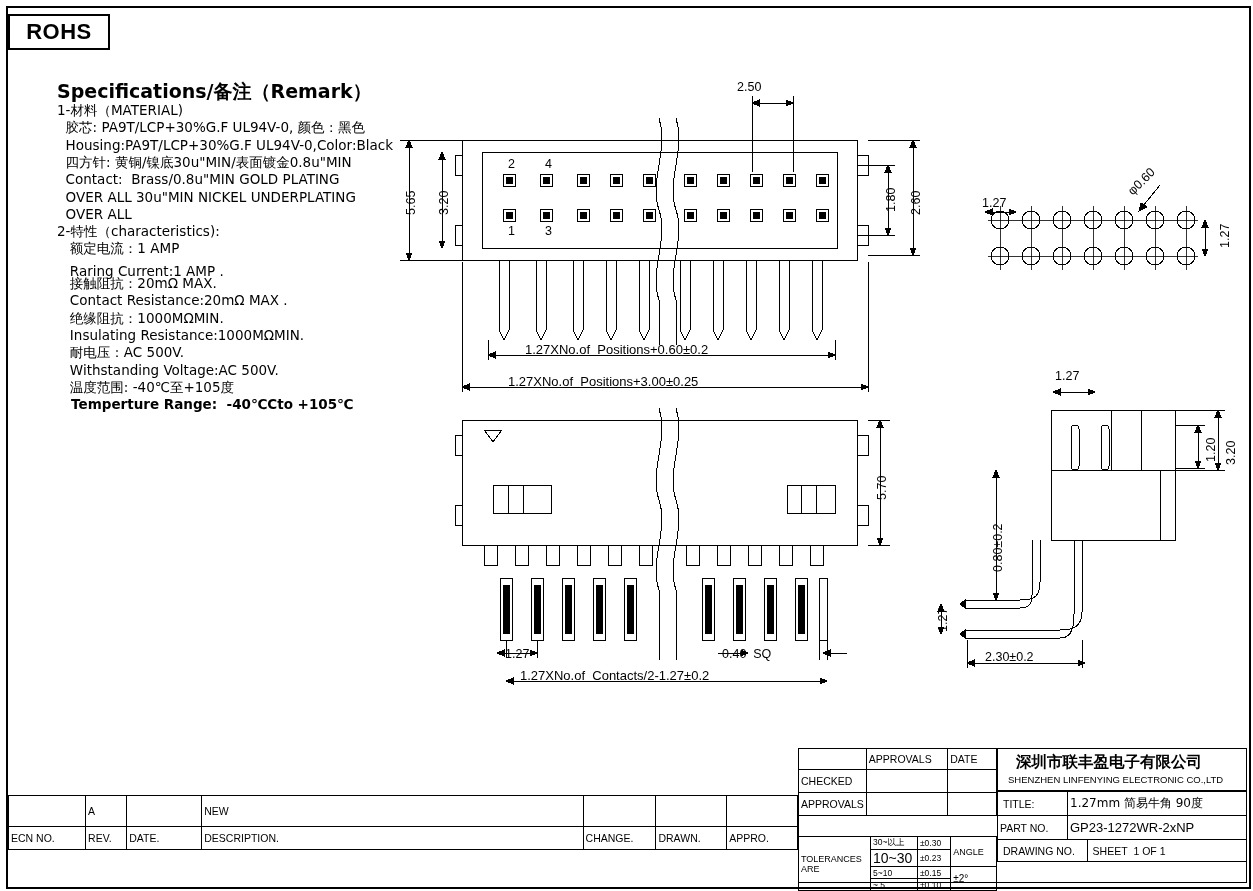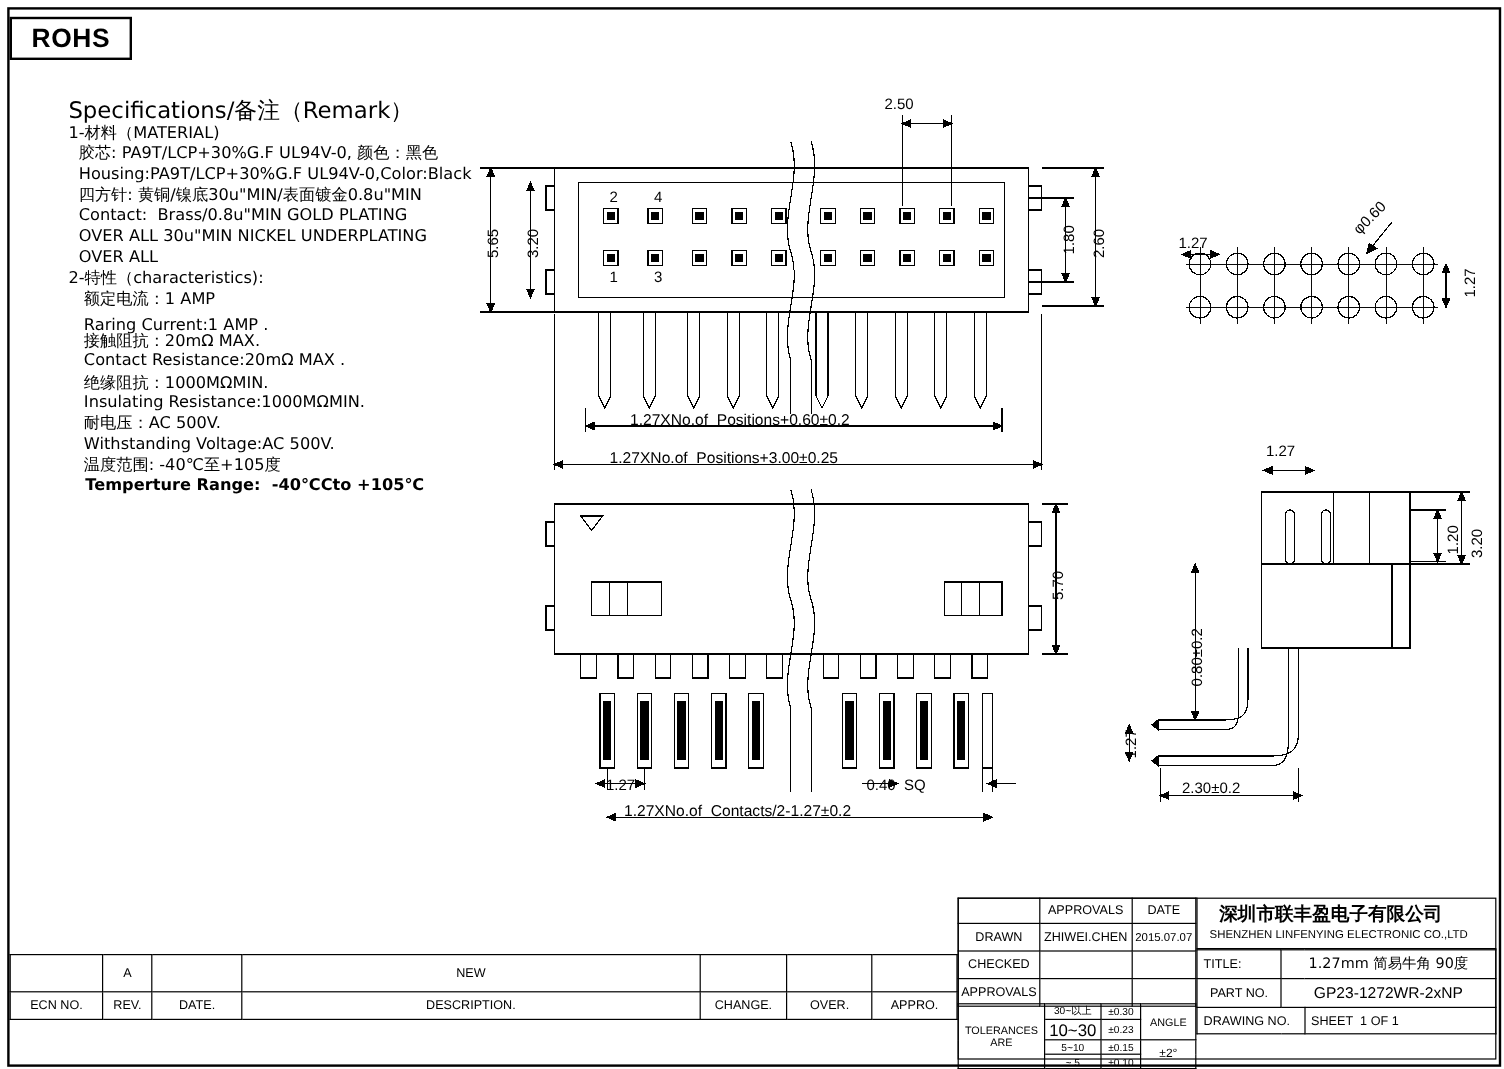--- a/index.html
+++ b/index.html
@@ -2,28 +2,28 @@
 <html><head>
 <meta charset="utf-8">
 <style>
   html,body{margin:0;padding:0;background:#fff;}
   body{font-family:"Liberation Sans", sans-serif;color:#000;}
   #sheet{position:relative;width:1253px;height:891px;overflow:hidden;background:#fff;}
   .bx{position:absolute;box-sizing:border-box;}
   .txt{position:absolute;white-space:pre;font-family:"Liberation Sans", sans-serif;}
   .rohs{position:absolute;left:8px;top:14px;width:98px;height:32px;border:2px solid #000;
         display:flex;align-items:center;justify-content:center;font-weight:bold;font-size:22px;letter-spacing:0.5px;}
-  .spec-title{font-size:19px;}
+  .spec-title{font-size:19px;font-weight:bold;}
   .spec-line{font-size:13.5px;}
   .dimtxt{font-size:12.5px;}
   .rot90{transform-origin:0 0;transform:rotate(-90deg);}
   .rot45{transform-origin:0 0;transform:rotate(-45deg);}
   .outer-frame{position:absolute;left:6px;top:6px;width:1241px;height:879px;border:2px solid #000;}
   table.tb{position:absolute;border-collapse:collapse;font-size:10.5px;}
-  table.tb td{border:1px solid #000;padding:0 2px;text-align:center;vertical-align:middle;}
+  table.tb td{border:1px solid #000;padding:0 2px;text-align:left;vertical-align:middle;}
   svg{position:absolute;left:0;top:0;overflow:visible;}
   .cn{font-family:"DejaVu Sans", sans-serif;}
 </style>
 </head>
 <body>
 
 <div id="sheet">
 
   <div class="outer-frame"></div>
 
@@ -353,39 +353,34 @@
           <td style="height:30px;width:64px"></td>
           <td style="height:30px;width:62px"></td>
           <td style="height:30px;width:62px"></td>
         </tr>
         <tr>
           <td style="height:22px;width:68px">ECN  NO.</td>
           <td style="height:22px;width:34px">REV.</td>
           <td style="height:22px;width:66px">DATE.</td>
           <td style="height:22px;width:356px">DESCRIPTION.</td>
           <td style="height:22px;width:64px">CHANGE.</td>
-          <td style="height:22px;width:62px">OVER.</td>
+          <td style="height:22px;width:62px">DRAWN.</td>
           <td style="height:22px;width:62px">APPRO.</td>
         </tr>
       </tbody>
     </table>
 
   <div class="bx" style="left:798px;top:748px;width:449px;height:135px;border:1px solid #000;"></div>
 
   <table class="tb" id="appr-table" style="left:798px;top:748px;width:199px;">
       <tbody>
         <tr>
           <td style="width:62px;height:20px"></td>
           <td style="width:84px">APPROVALS</td>
           <td style="width:53px">DATE</td>
-        </tr>
-        <tr>
-          <td style="height:22px">DRAWN</td>
-          <td>ZHIWEI.CHEN</td>
-          <td style="font-size:9.5px">2015.07.07</td>
         </tr>
         <tr>
           <td style="height:22px">CHECKED</td>
           <td></td>
           <td style="font-size:9.5px"></td>
         </tr>
         <tr>
           <td style="height:22px">APPROVALS</td>
           <td></td>
           <td style="font-size:9.5px"></td>

